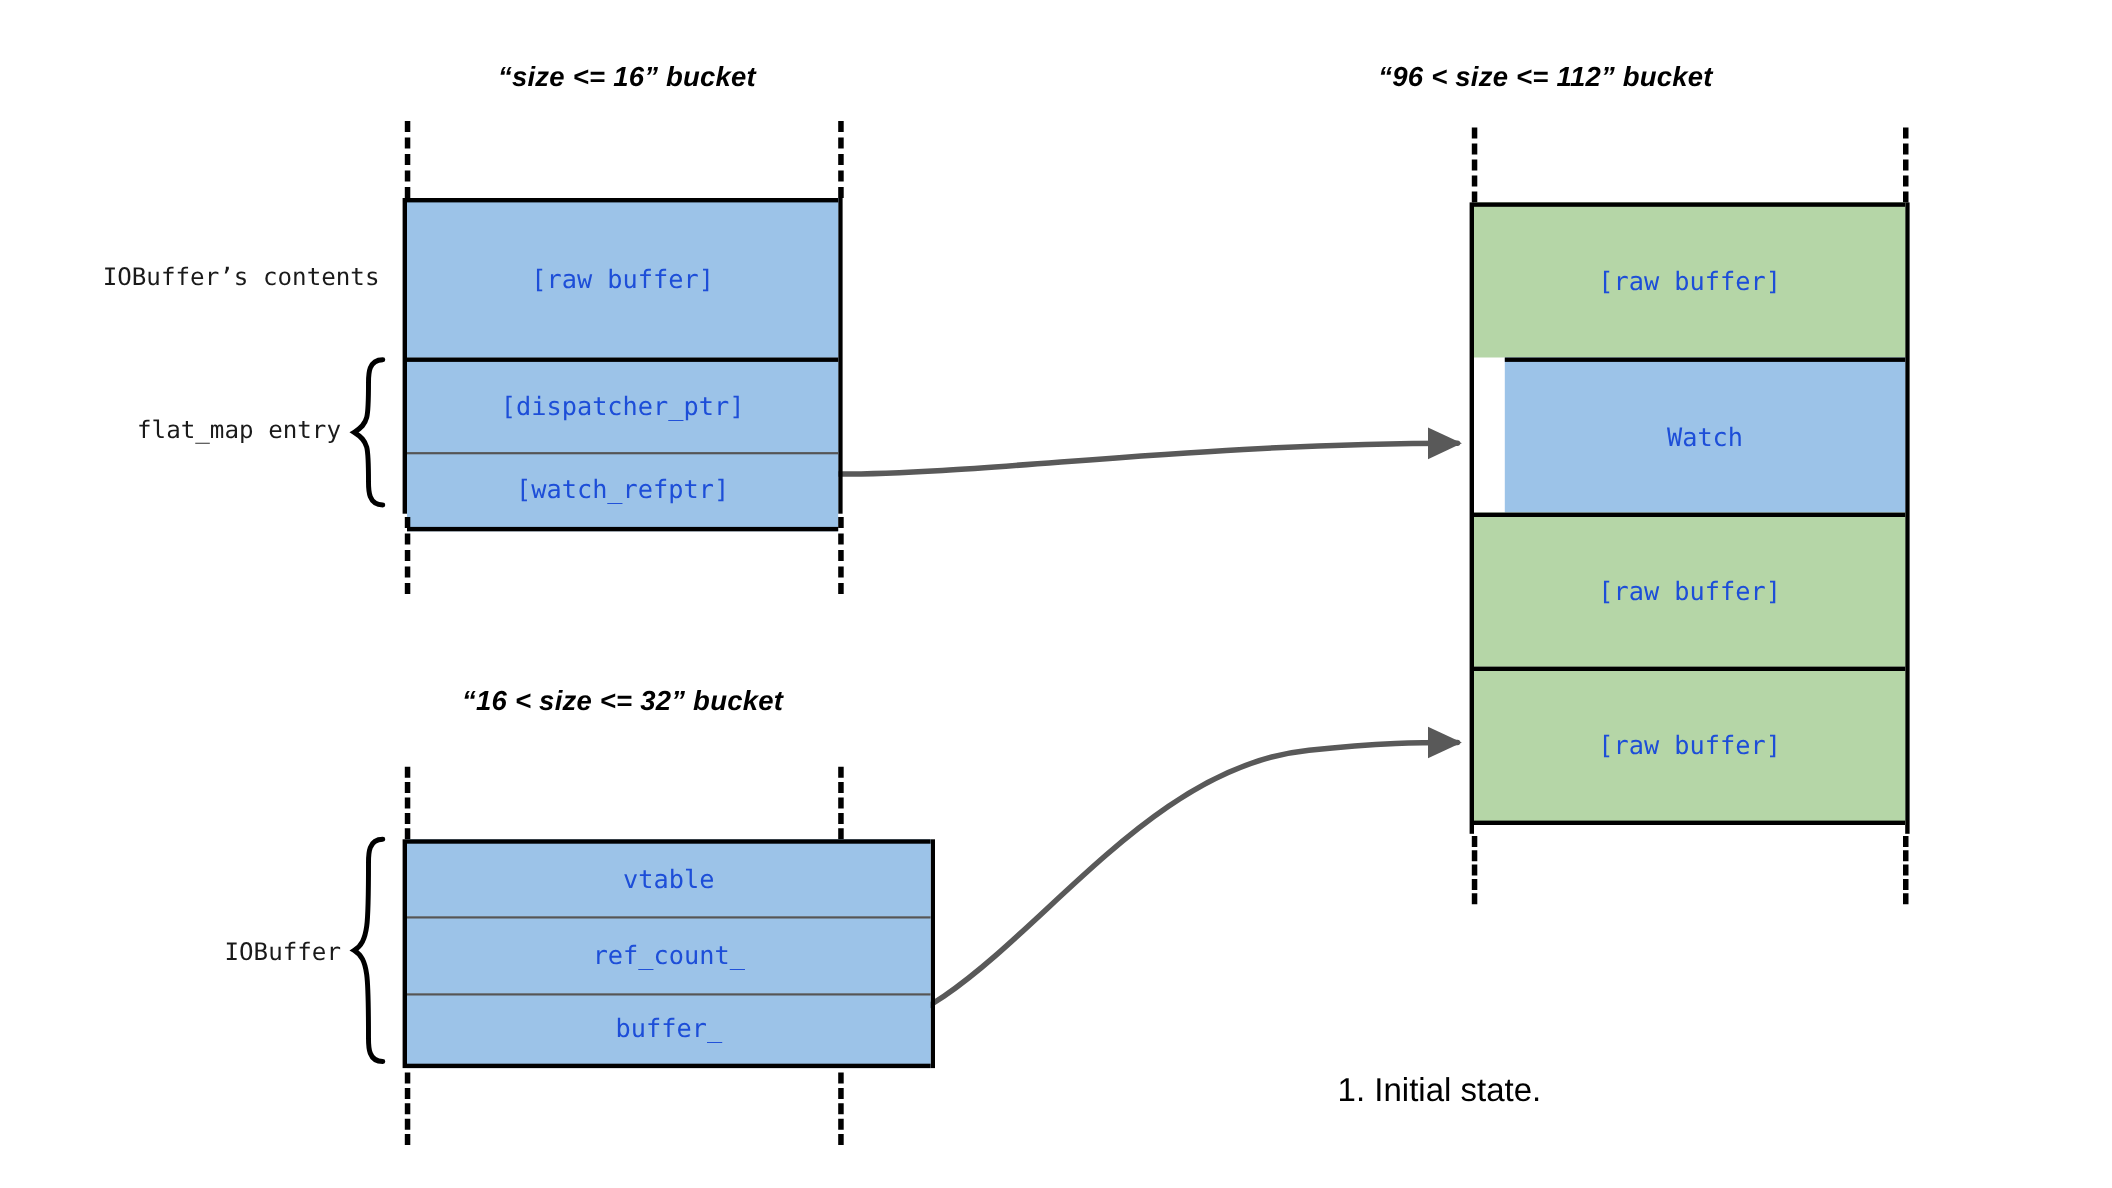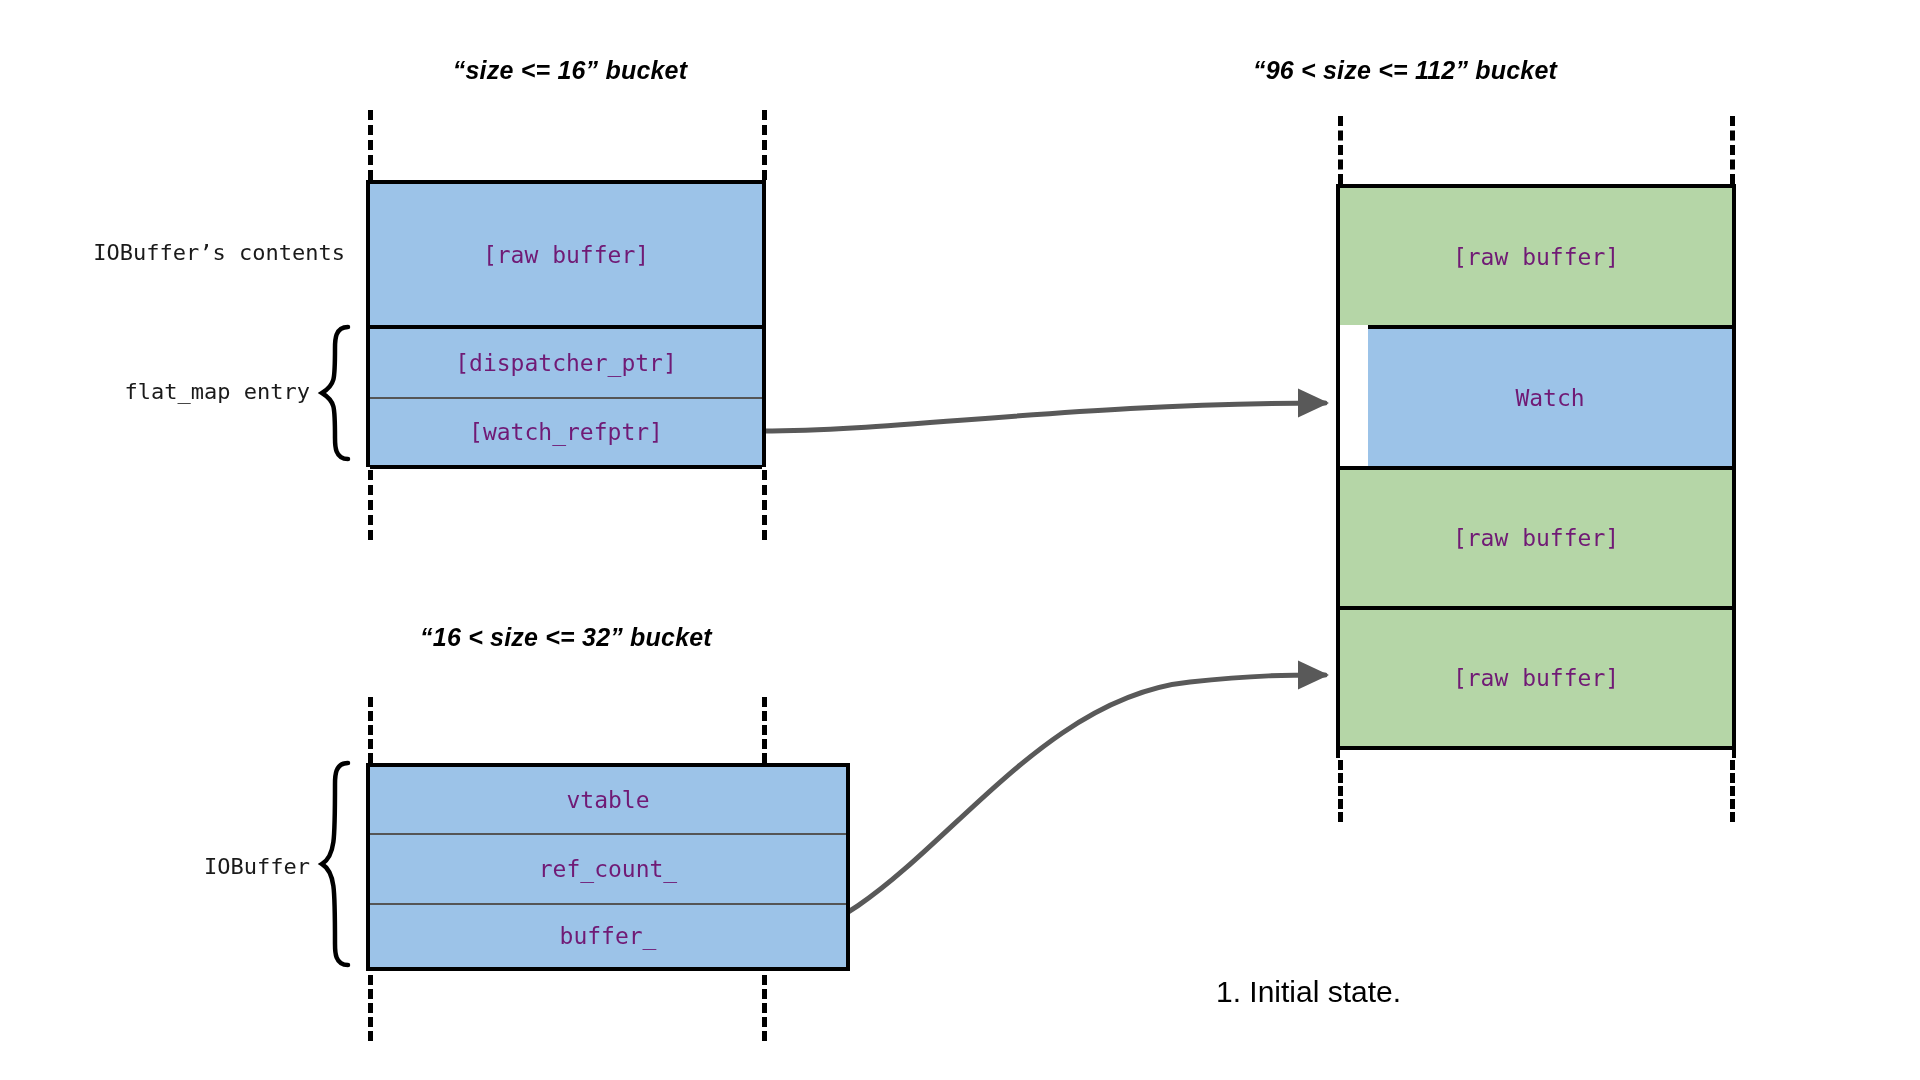--- a/index.html
+++ b/index.html
@@ -42,21 +42,21 @@
   }
 
   .cell {
     position: relative;
     box-sizing: border-box;
     display: flex;
     align-items: center;
     justify-content: center;
     font-family: "DejaVu Sans Mono", "Liberation Mono", monospace;
     font-size: 23px;
-    color: #701a75;
+    color: #1d4ed8;
     white-space: nowrap;
   }
 
   .cell.blue  { background: #9CC3E8; }
   .cell.green { background: #B5D6A7; }
 
   .cell.b-top    { border-top: 4px solid #000000; }
   .cell.b-bottom { border-bottom: 4px solid #000000; }
   .cell.b-thin   { border-top: 2px solid #555555; }
 
@@ -108,21 +108,21 @@
   <path d="M 762,941 C 900,941 1010,700 1190,682 C 1255,675 1290,675 1325,675" fill="none" stroke="#595959" stroke-width="5" stroke-linecap="round" marker-end="url(#arrowhead)"></path>
 </svg>
 
 <div class="bucket-title" style="left:370px; top:56px; width:400px;">“size &lt;= 16” bucket</div>
 
 <div class="dash" style="left:368px; top:110px; height:70px;"></div>
 <div class="dash" style="left:762px; top:110px; height:70px;"></div>
 
 <div class="stack" style="left:366px; top:180px; width:400px; height:287px;">
   <div class="cell blue b-top" style="height:145px;">[raw buffer]</div>
-  <div class="cell blue b-top" style="height:72px;">[dispatcher_ptr]</div>
+  <div class="cell blue b-top" style="height:86px;">[dispatcher_ptr]</div>
   <div class="cell blue b-thin b-bottom" style="height:72px;">[watch_refptr]</div>
 </div>
 
 <div class="dash" style="left:368px; top:470px; height:70px;"></div>
 <div class="dash" style="left:762px; top:470px; height:70px;"></div>
 
 <div class="side-label" style="left:0px; top:240px; width:345px;">IOBuffer’s contents</div>
 
 <div class="side-label" style="left:0px; top:379px; width:310px;">flat_map entry</div>
 

